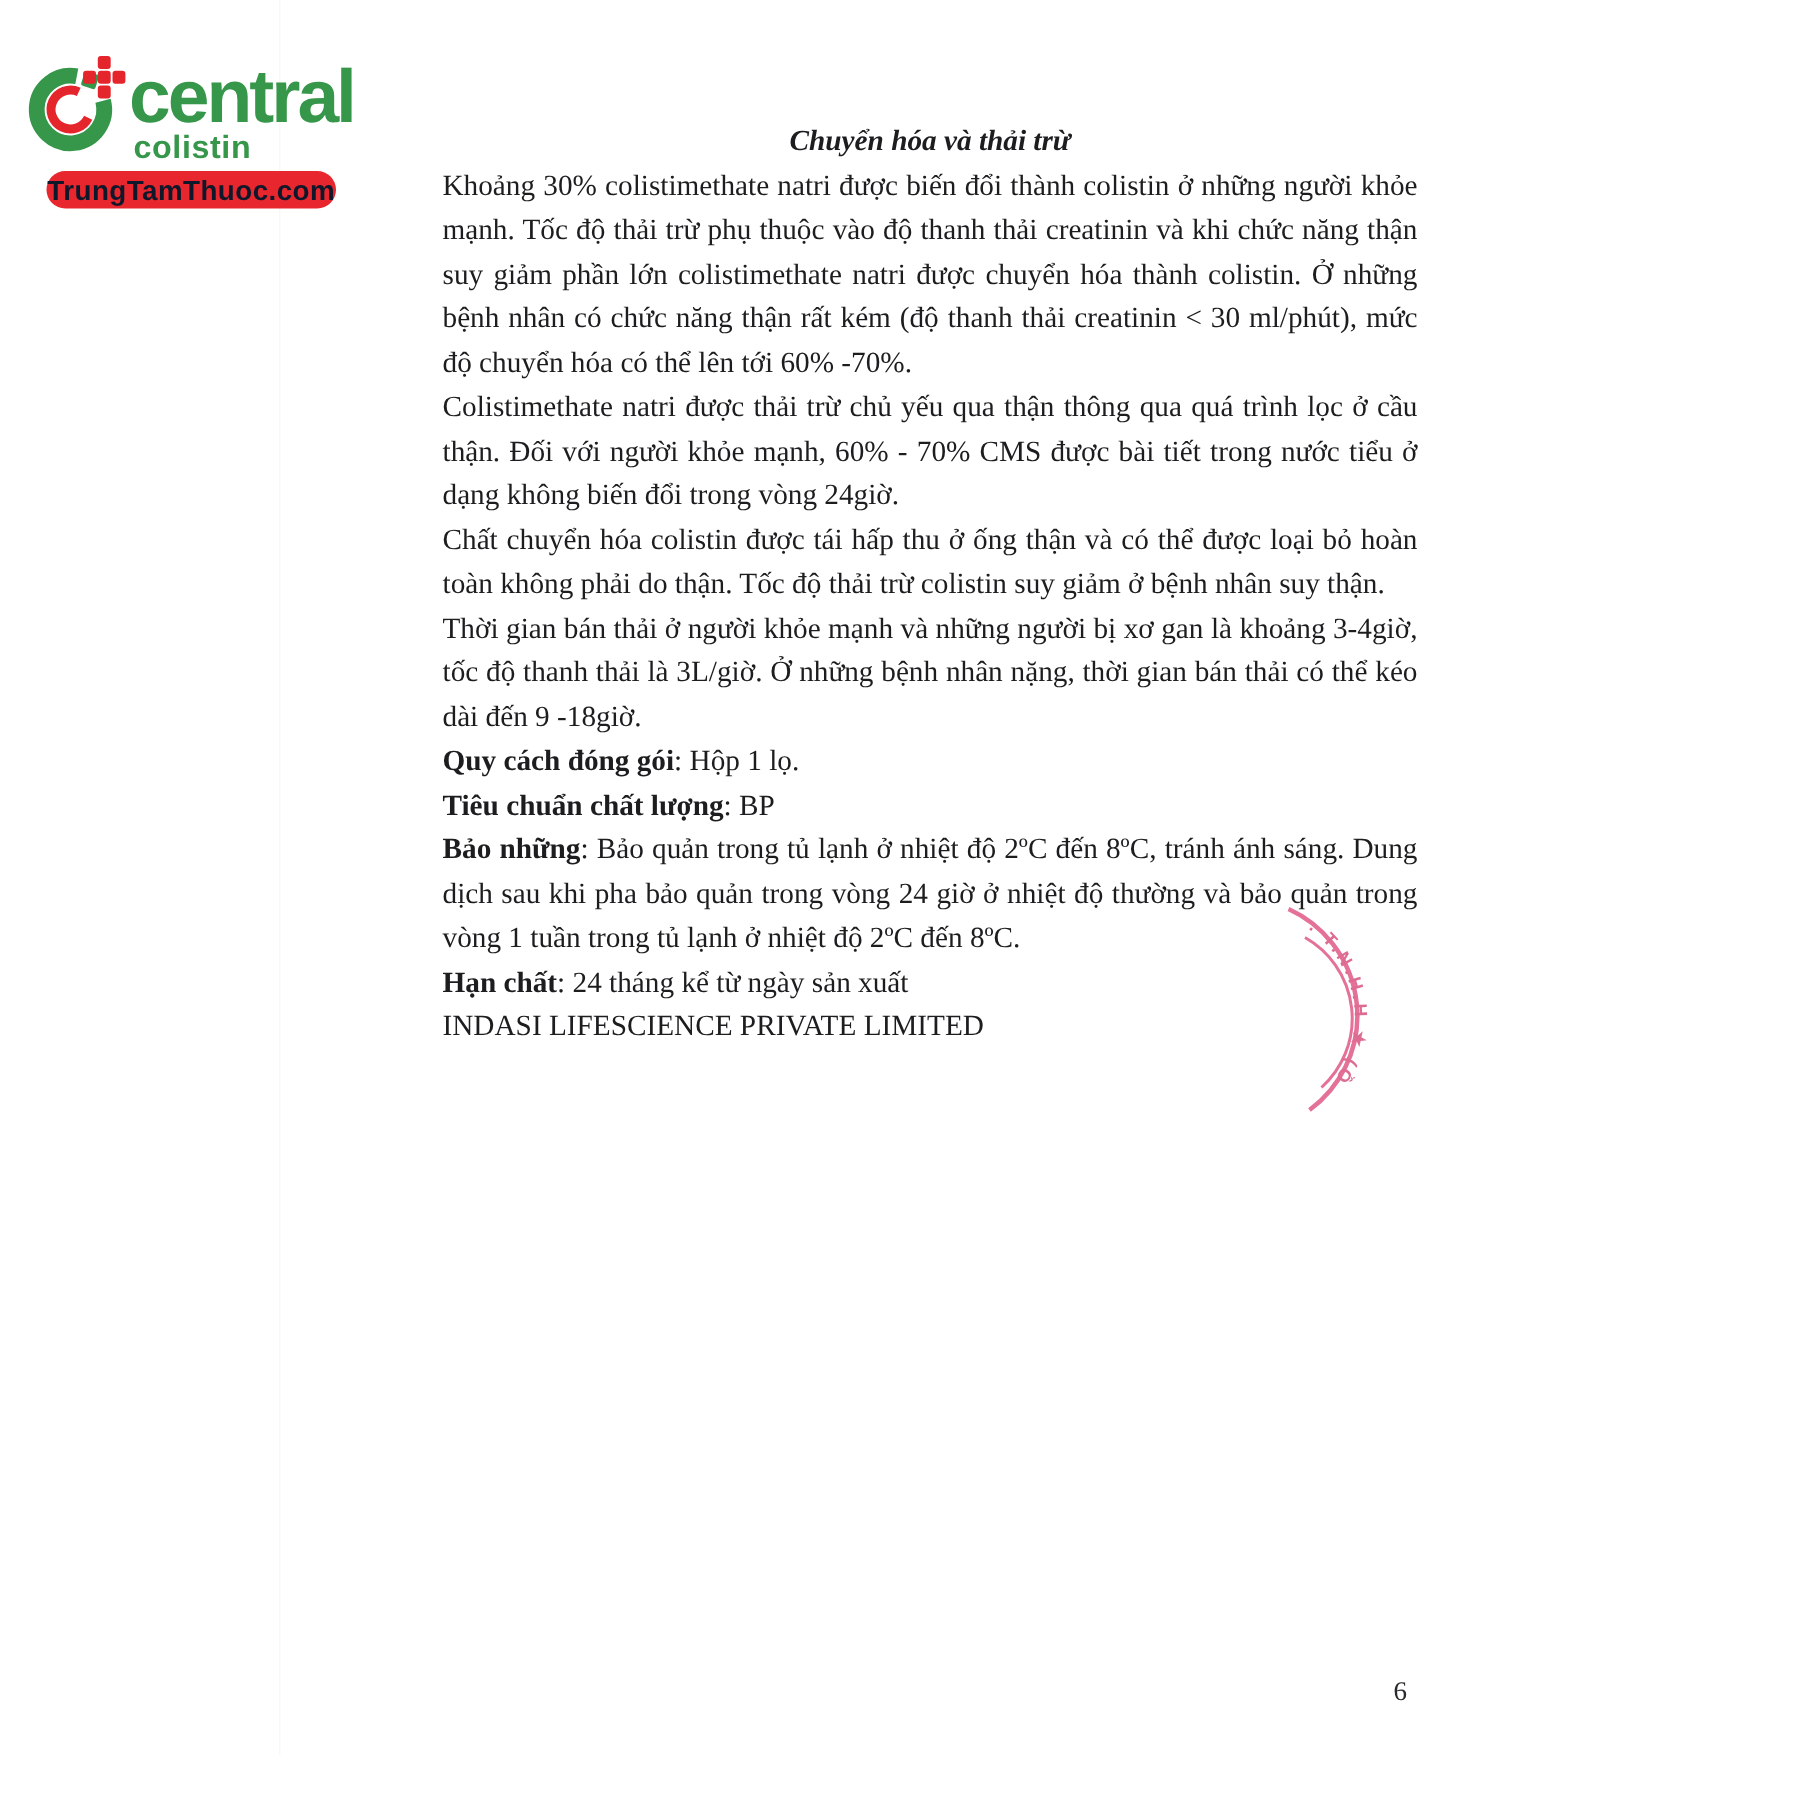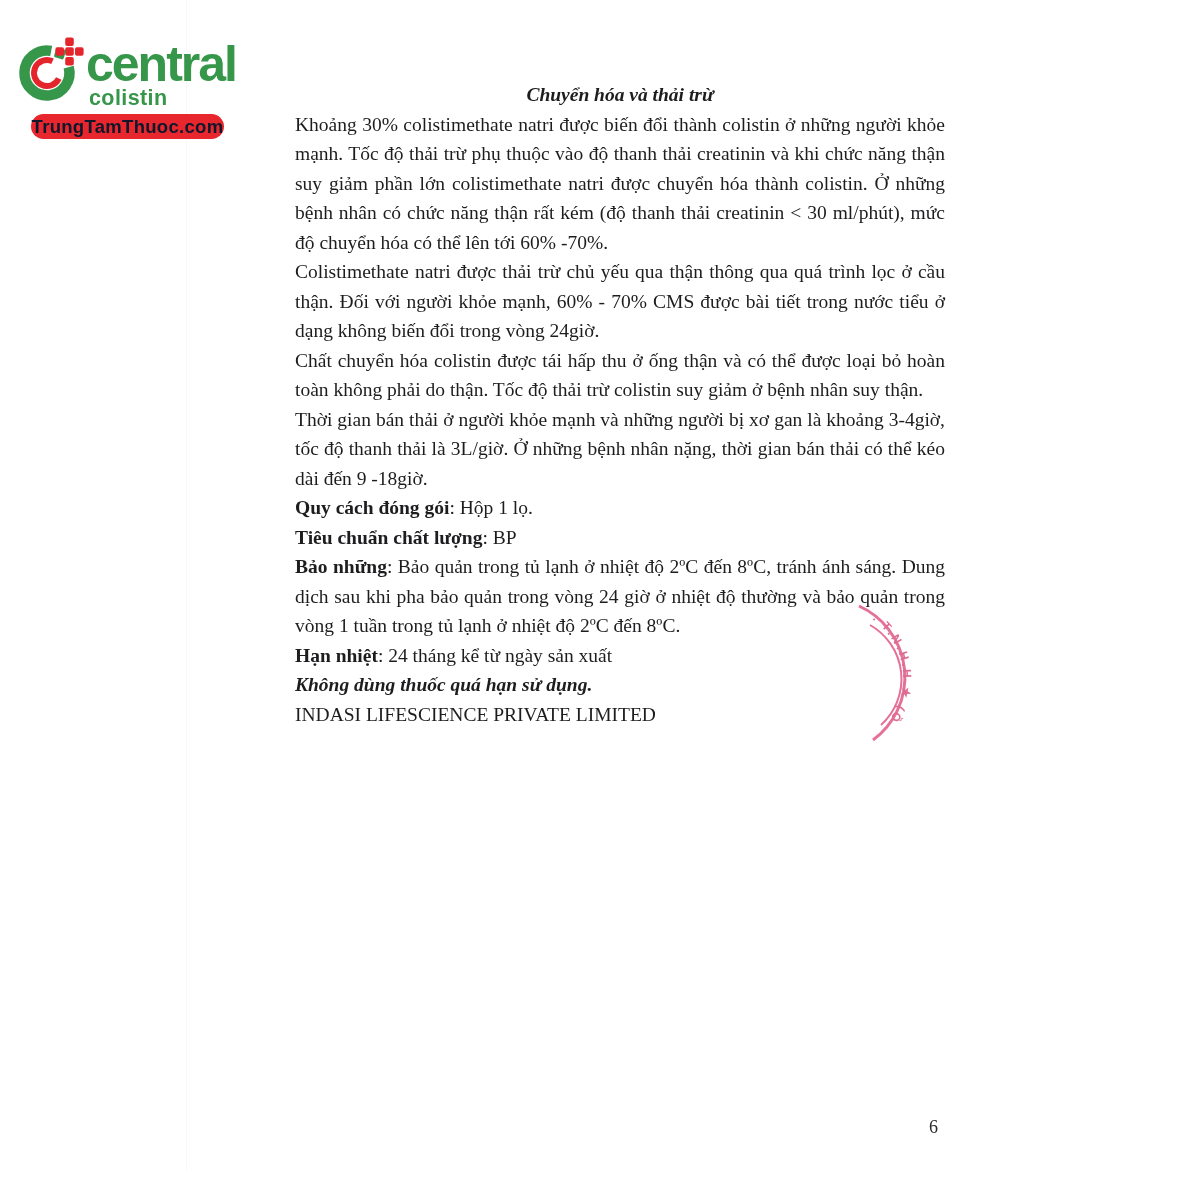--- a/index.html
+++ b/index.html
@@ -85,23 +85,22 @@
     <p>Colistimethate natri được thải trừ chủ yếu qua thận thông qua quá trình lọc ở cầu thận. Đối với người khỏe mạnh, 60% - 70% CMS được bài tiết trong nước tiểu ở dạng không biến đổi trong vòng 24giờ.</p>
     <p>Chất chuyển hóa colistin được tái hấp thu ở ống thận và có thể được loại bỏ hoàn toàn không phải do thận. Tốc độ thải trừ colistin suy giảm ở bệnh nhân suy thận.</p>
     <p>Thời gian bán thải ở người khỏe mạnh và những người bị xơ gan là khoảng 3-4giờ, tốc độ thanh thải là 3L/giờ. Ở những bệnh nhân nặng, thời gian bán thải có thể kéo dài đến 9 -18giờ.</p>
 
     <p class="sec nojust"><span class="label">Quy cách đóng gói</span><span>: Hộp 1 lọ.</span></p>
 
     <p class="sec nojust"><span class="label">Tiêu chuẩn chất lượng</span><span>: BP</span></p>
 
     <p class="sec"><span class="label">Bảo những</span><span>: Bảo quản trong tủ lạnh ở nhiệt độ 2ºC đến 8ºC, tránh ánh sáng. Dung dịch sau khi pha bảo quản trong vòng 24 giờ ở nhiệt độ thường và bảo quản trong vòng 1 tuần trong tủ lạnh ở nhiệt độ 2ºC đến 8ºC.</span></p>
 
-    <p class="sec nojust"><span class="label">Hạn nhiệt</span><span>: 24 tháng kể từ ngày sản xuất</span></p>
+    <p class="sec nojust"><span class="label">Hạn chất</span><span>: 24 tháng kể từ ngày sản xuất</span></p>
 
-    <p class="warning">Không dùng thuốc quá hạn sử dụng.</p>
 
     <p class="nojust">INDASI LIFESCIENCE PRIVATE LIMITED</p>
   </div>
 
   <svg class="stamp" width="82" height="142" viewBox="0 0 82 142">
     <defs>
       <path id="stampTextArc" d="M 20 14 A 71 71 0 0 1 32 132" fill="none"></path>
     </defs>
 
     <path d="M 14 5 A 78 78 0 0 1 28 139" fill="none" stroke="#e2628c" stroke-width="3"></path>

